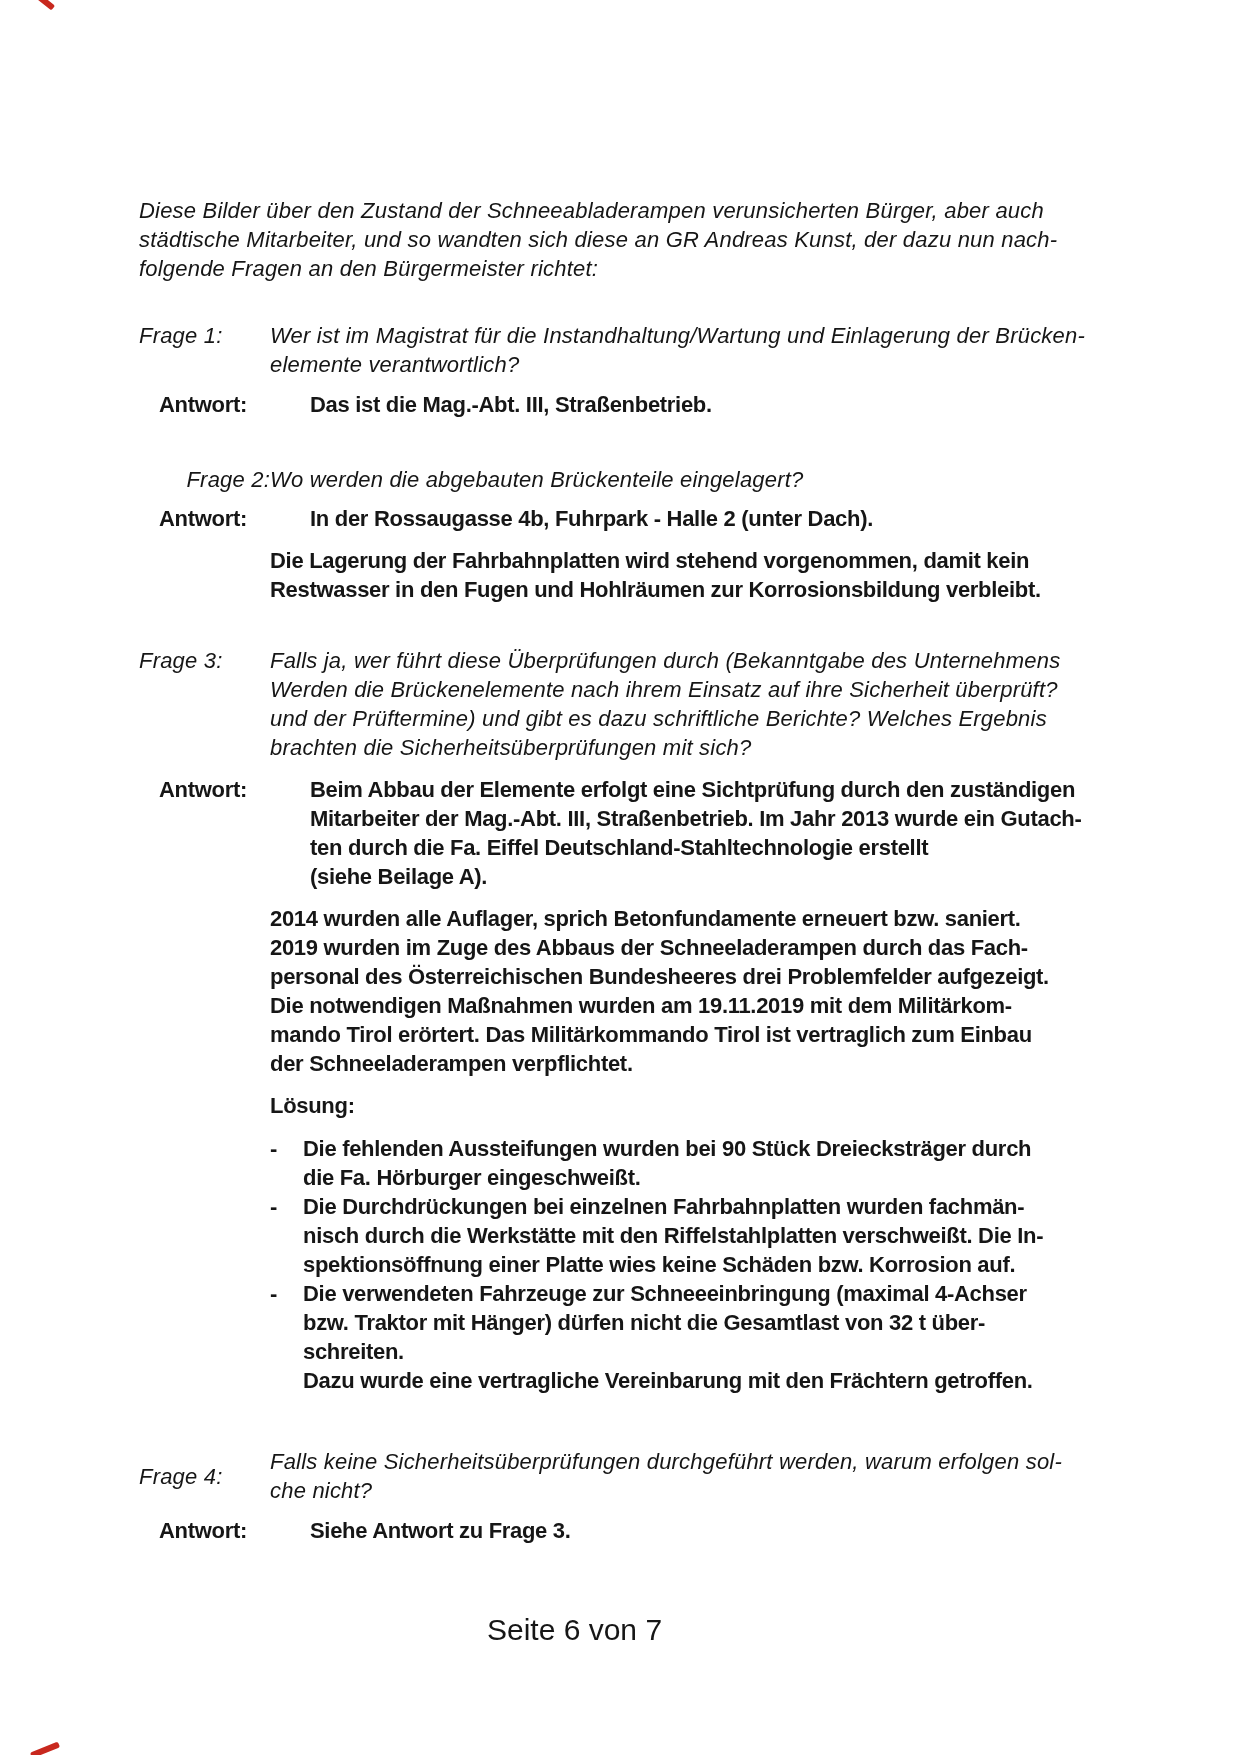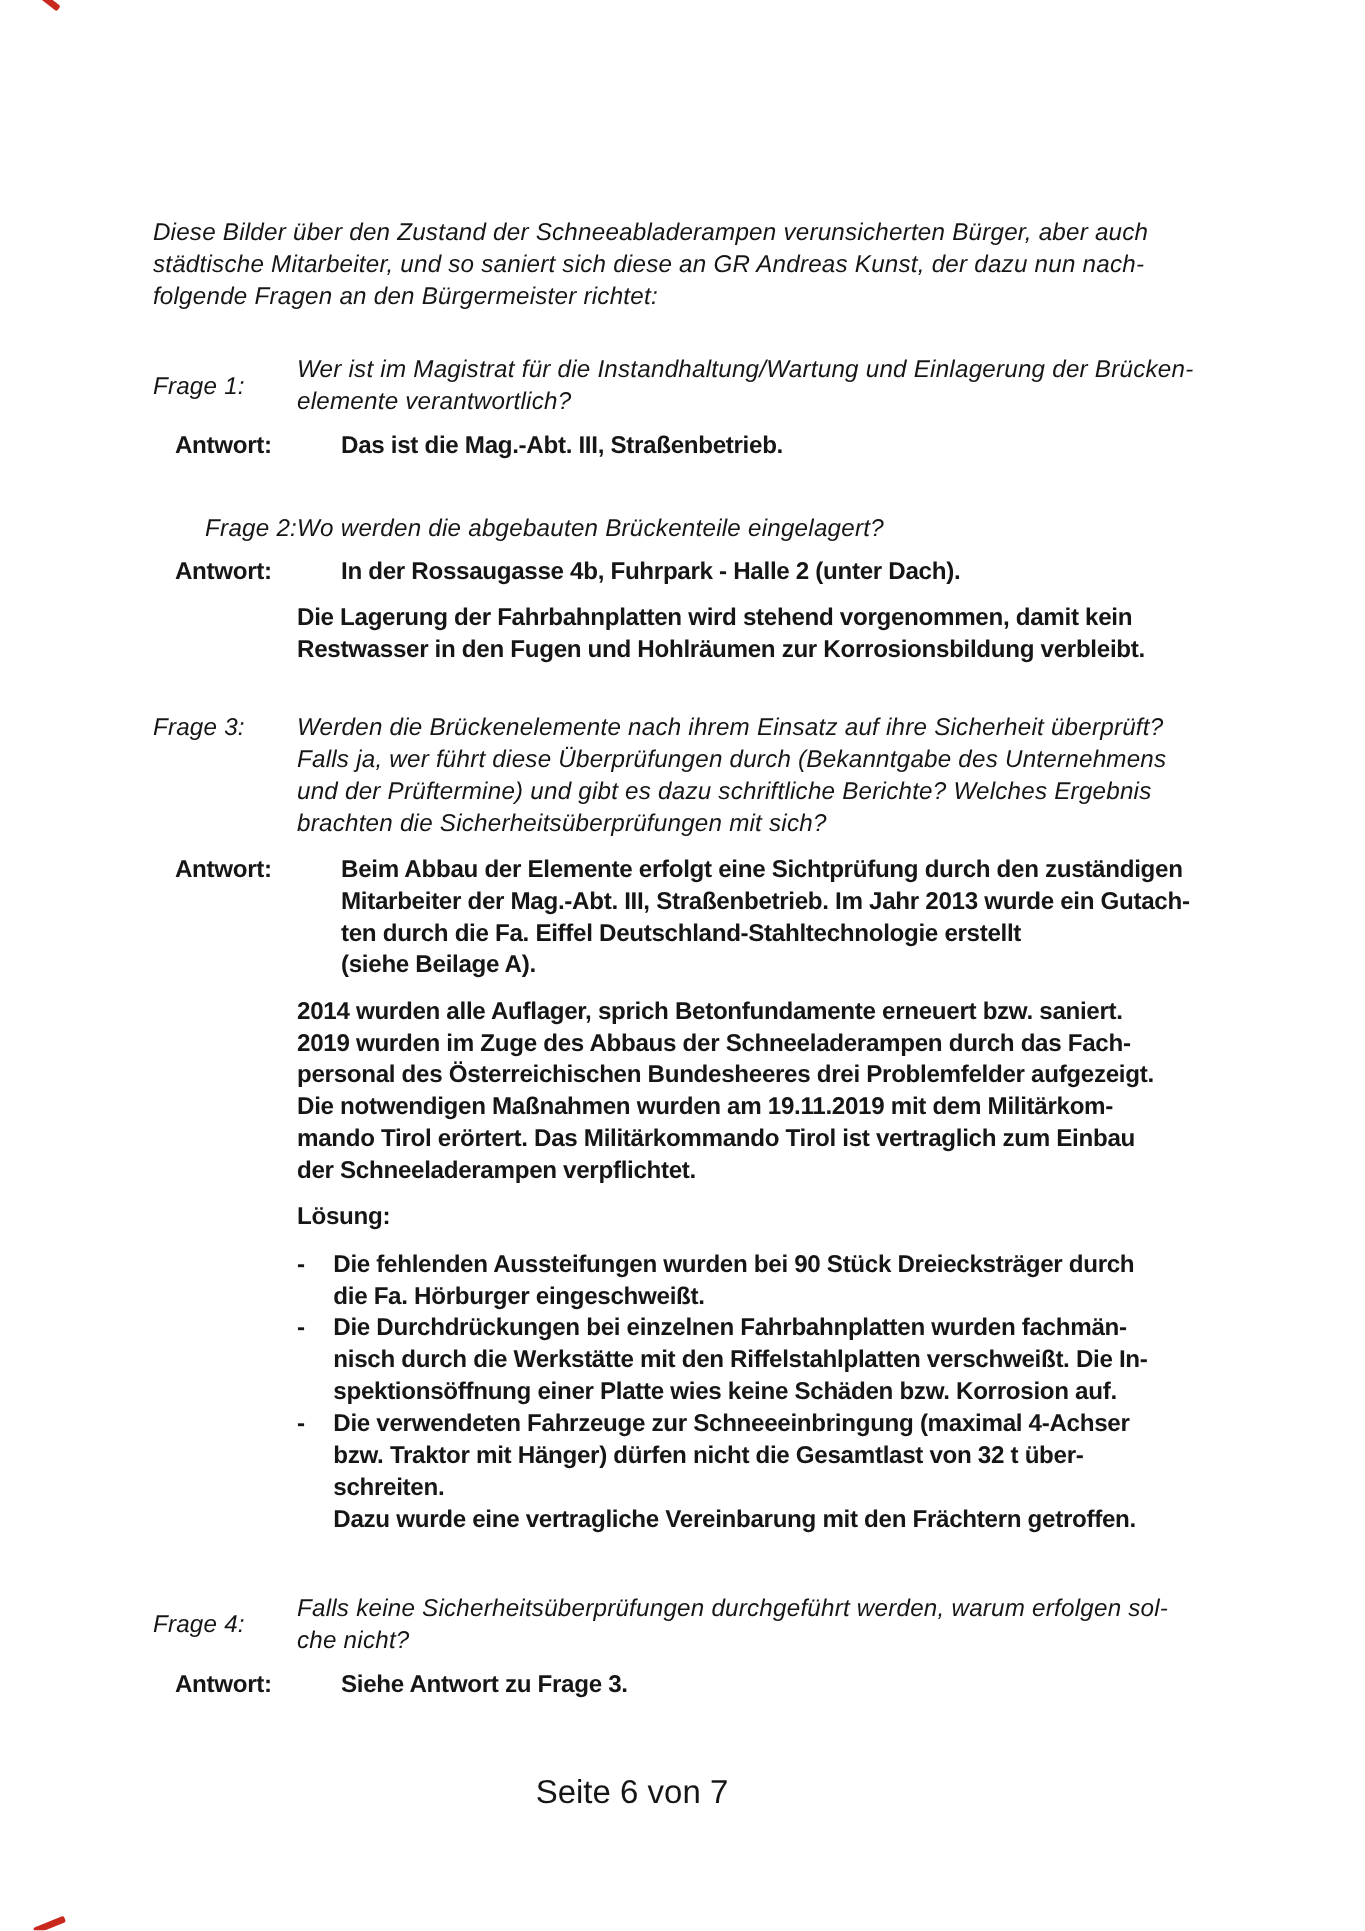--- a/index.html
+++ b/index.html
@@ -12,21 +12,21 @@
     color:#161616;
     overflow:hidden;
   }
   .line{white-space:nowrap;}
   .italic{font-style:italic;letter-spacing:.2px;}
   .bold{font-weight:bold;letter-spacing:-0.3px;margin-left:20px;}
   .intro{margin:196px 0 0 139px;}
   .qa-row{display:flex;margin-left:139px;}
   .qa-label{flex:0 0 131px;}
   .indent{margin-left:270px;}
-  .mt-f1{margin-top:38px;align-items:center;}
+  .mt-f1{margin-top:38px;}
   .mt-a1{margin-top:11px;}
   .mt-f2{margin-top:46px;text-align:right;}
   .mt-a2{margin-top:10px;}
   .mt-p{margin-top:13px;}
   .mt-f3{margin-top:42px;}
   .mt-a3{margin-top:13px;}
   .mt-b{margin-top:14px;}
   .mt-f4{margin-top:52px;align-items:center;}
   .mt-a4{margin-top:11px;}
   .bullet-row{display:flex;}
@@ -42,21 +42,21 @@
 </head>
 <body>
 
 <div class="page">
 
   <div class="red-mark top"></div>
   <div class="red-mark bottom"></div>
 
   <div class="intro italic">
     <div class="line">Diese Bilder über den Zustand der Schneeabladerampen verunsicherten Bürger, aber auch</div>
-    <div class="line">städtische Mitarbeiter, und so saniert sich diese an GR Andreas Kunst, der dazu nun nach-</div>
+    <div class="line">städtische Mitarbeiter, und so wandten sich diese an GR Andreas Kunst, der dazu nun nach-</div>
     <div class="line">folgende Fragen an den Bürgermeister richtet:</div>
   </div>
 
   <div class="qa-row mt-f1">
     <div class="qa-label italic">Frage 1:</div>
     <div class="italic">
       <div class="line">Wer ist im Magistrat für die Instandhaltung/Wartung und Einlagerung der Brücken-</div>
       <div class="line">elemente verantwortlich?</div>
     </div>
   </div>
@@ -80,22 +80,22 @@
     </div>
   </div>
   <div class="indent mt-p bold">
     <div class="line">Die Lagerung der Fahrbahnplatten wird stehend vorgenommen, damit kein</div>
     <div class="line">Restwasser in den Fugen und Hohlräumen zur Korrosionsbildung verbleibt.</div>
   </div>
 
   <div class="qa-row mt-f3">
     <div class="qa-label italic">Frage 3:</div>
     <div class="italic">
+      <div class="line">Falls ja, wer führt diese Überprüfungen durch (Bekanntgabe des Unternehmens</div>
       <div class="line">Werden die Brückenelemente nach ihrem Einsatz auf ihre Sicherheit überprüft?</div>
-      <div class="line">Falls ja, wer führt diese Überprüfungen durch (Bekanntgabe des Unternehmens</div>
       <div class="line">und der Prüftermine) und gibt es dazu schriftliche Berichte? Welches Ergebnis</div>
       <div class="line">brachten die Sicherheitsüberprüfungen mit sich?</div>
     </div>
   </div>
   <div class="qa-row mt-a3">
     <div class="qa-label bold">Antwort:</div>
     <div class="bold">
       <div class="line">Beim Abbau der Elemente erfolgt eine Sichtprüfung durch den zuständigen</div>
       <div class="line">Mitarbeiter der Mag.-Abt. III, Straßenbetrieb. Im Jahr 2013 wurde ein Gutach-</div>
       <div class="line">ten durch die Fa. Eiffel Deutschland-Stahltechnologie erstellt</div>

